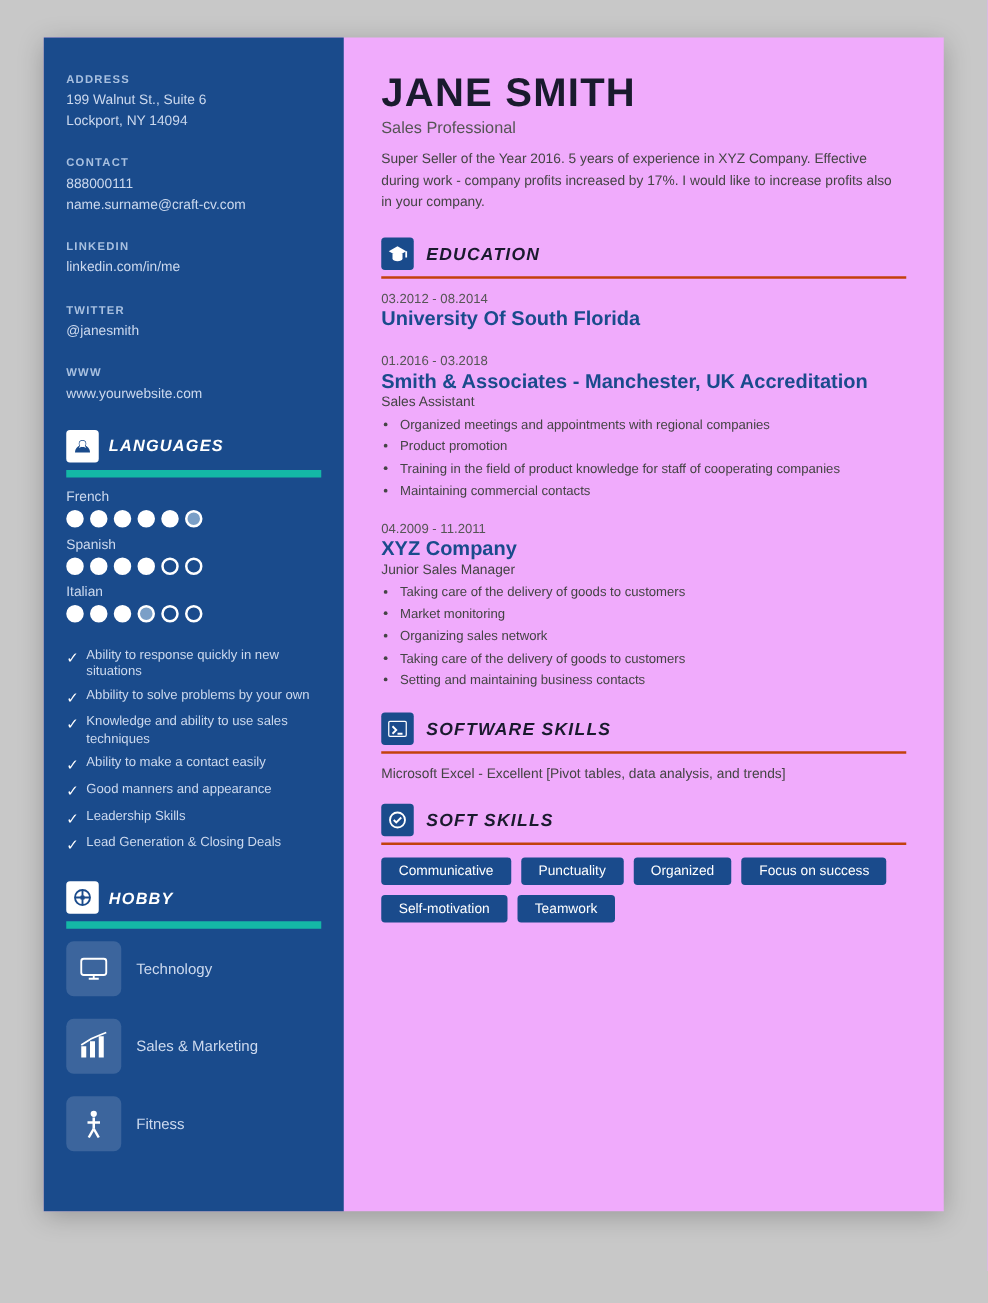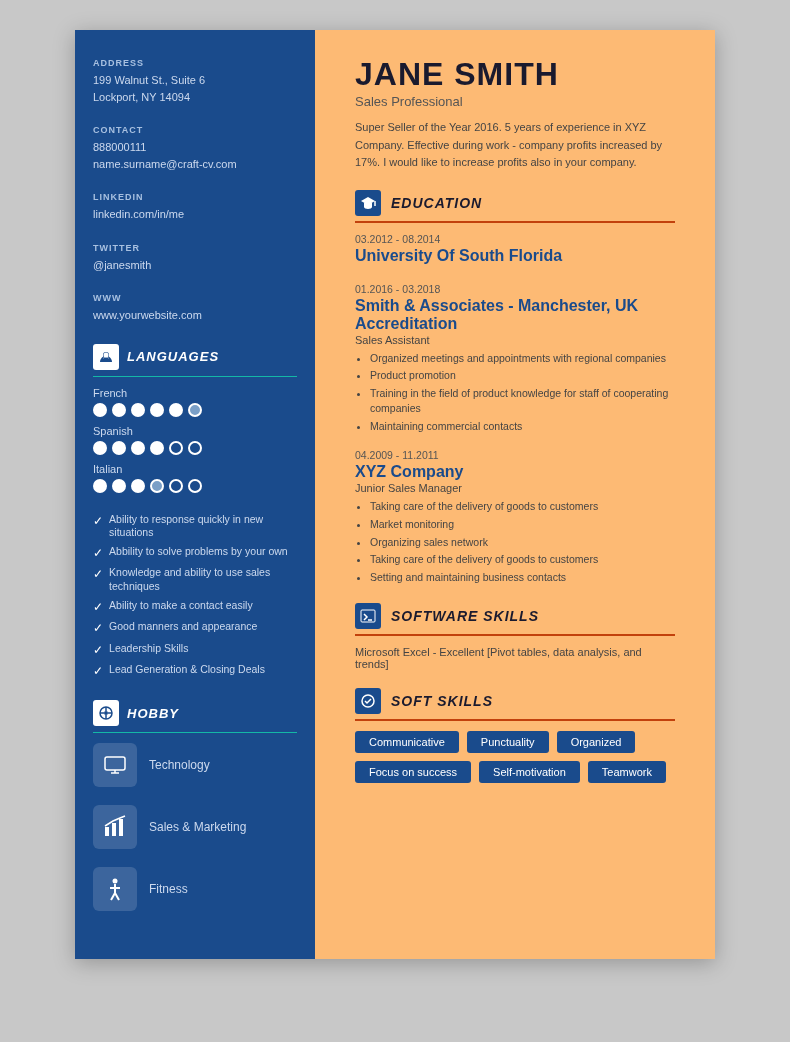--- a/index.html
+++ b/index.html
@@ -6,22 +6,22 @@
     body {
       background: #c8c8c8;
       display: flex;
       justify-content: center;
       align-items: flex-start;
       padding: 30px 20px;
       font-family: Arial, sans-serif;
       min-height: 1042px;
     }
     .resume {
-      width: 640px;
-      background: #fdba74;
+      width: 720px;
+      background: #f0abfc;
       display: flex;
       box-shadow: 0 4px 20px rgba(0,0,0,0.25);
     }
     
     .sidebar {
       width: 240px;
       min-width: 240px;
       background: #1a4b8c;
       color: #fff;
       padding: 28px 18px;
@@ -40,21 +40,21 @@
       color: #ccd9ee;
       line-height: 1.5;
     }
 
     .section-header-side {
       display: flex;
       align-items: center;
       gap: 8px;
       margin-bottom: 10px;
       padding-bottom: 6px;
-      border-bottom: 1px solid #14b8a6;
+      border-bottom: 6px solid #14b8a6;
     }
     .section-header-side .icon-box {
       width: 26px; height: 26px;
       background: #fff;
       border-radius: 3px;
       display: flex; align-items: center; justify-content: center;
       flex-shrink: 0;
     }
     .section-header-side .section-title {
       font-size: 13px;
@@ -100,21 +100,21 @@
       background: rgba(255,255,255,0.15);
       border-radius: 6px;
       display: flex; align-items: center; justify-content: center;
       flex-shrink: 0;
     }
     .hobby-label { font-size: 12px; color: #ccd9ee; }
 
     
     .main {
       flex: 1;
-      padding: 28px 40px;
+      padding: 28px 30px;
     }
     .name {
       font-size: 32px;
       font-weight: bold;
       color: #1a1a2e;
       letter-spacing: 1px;
       line-height: 1;
     }
     .title {
       font-size: 13px;

